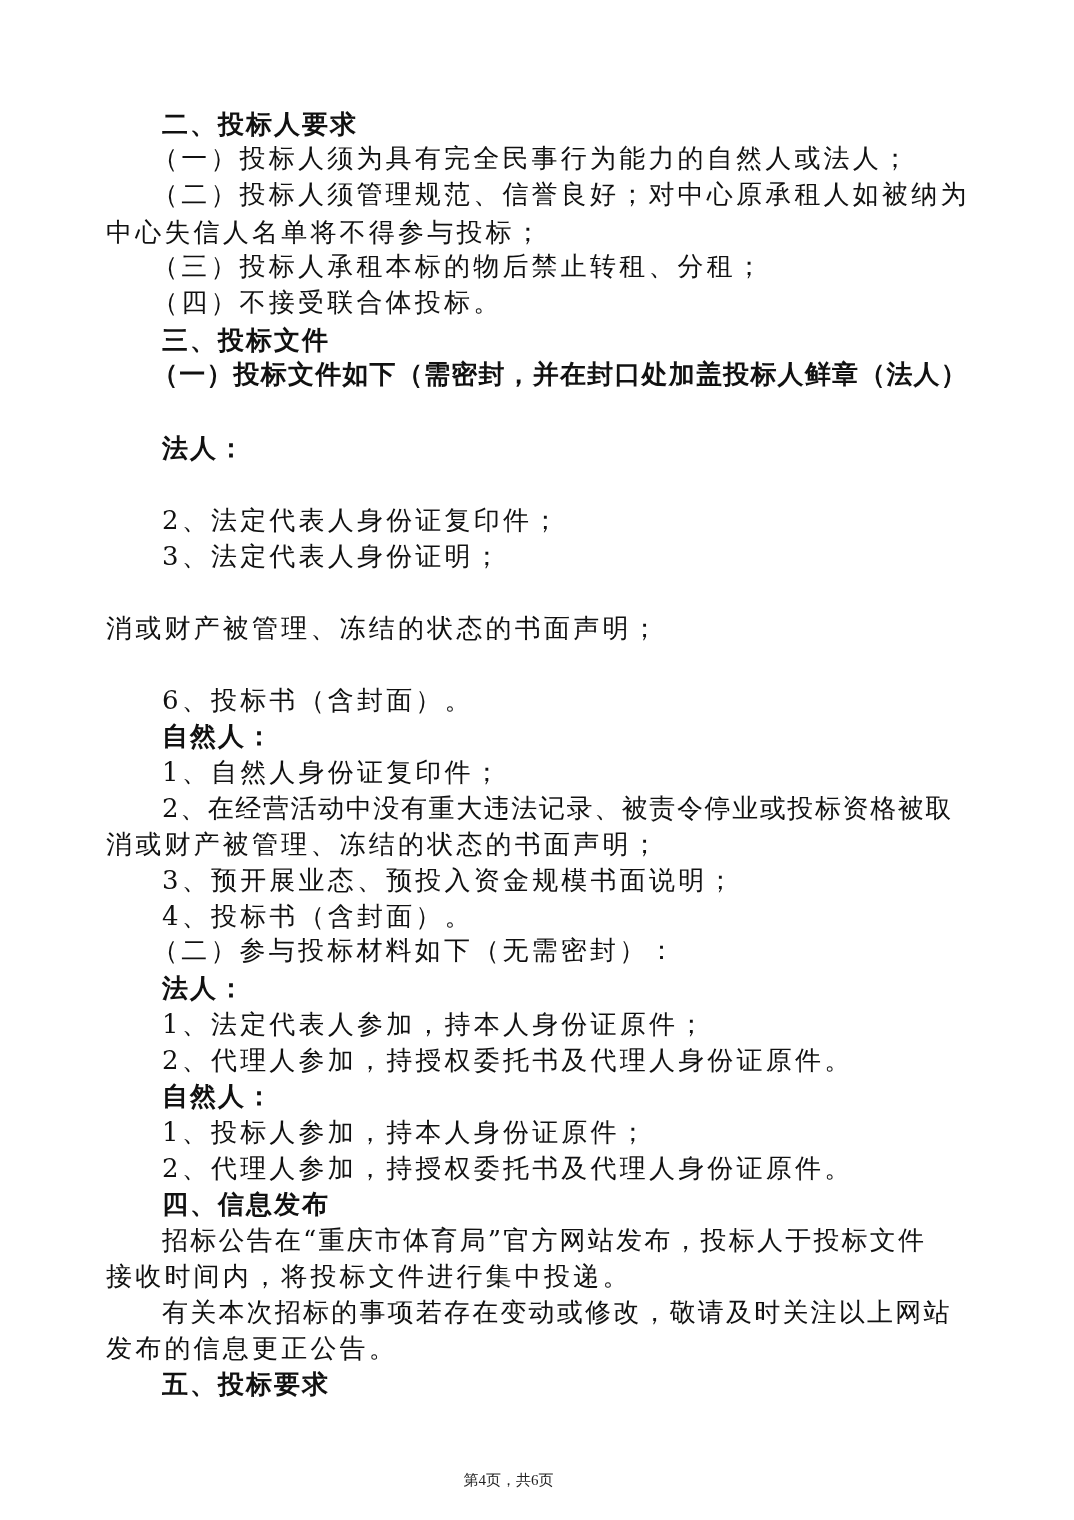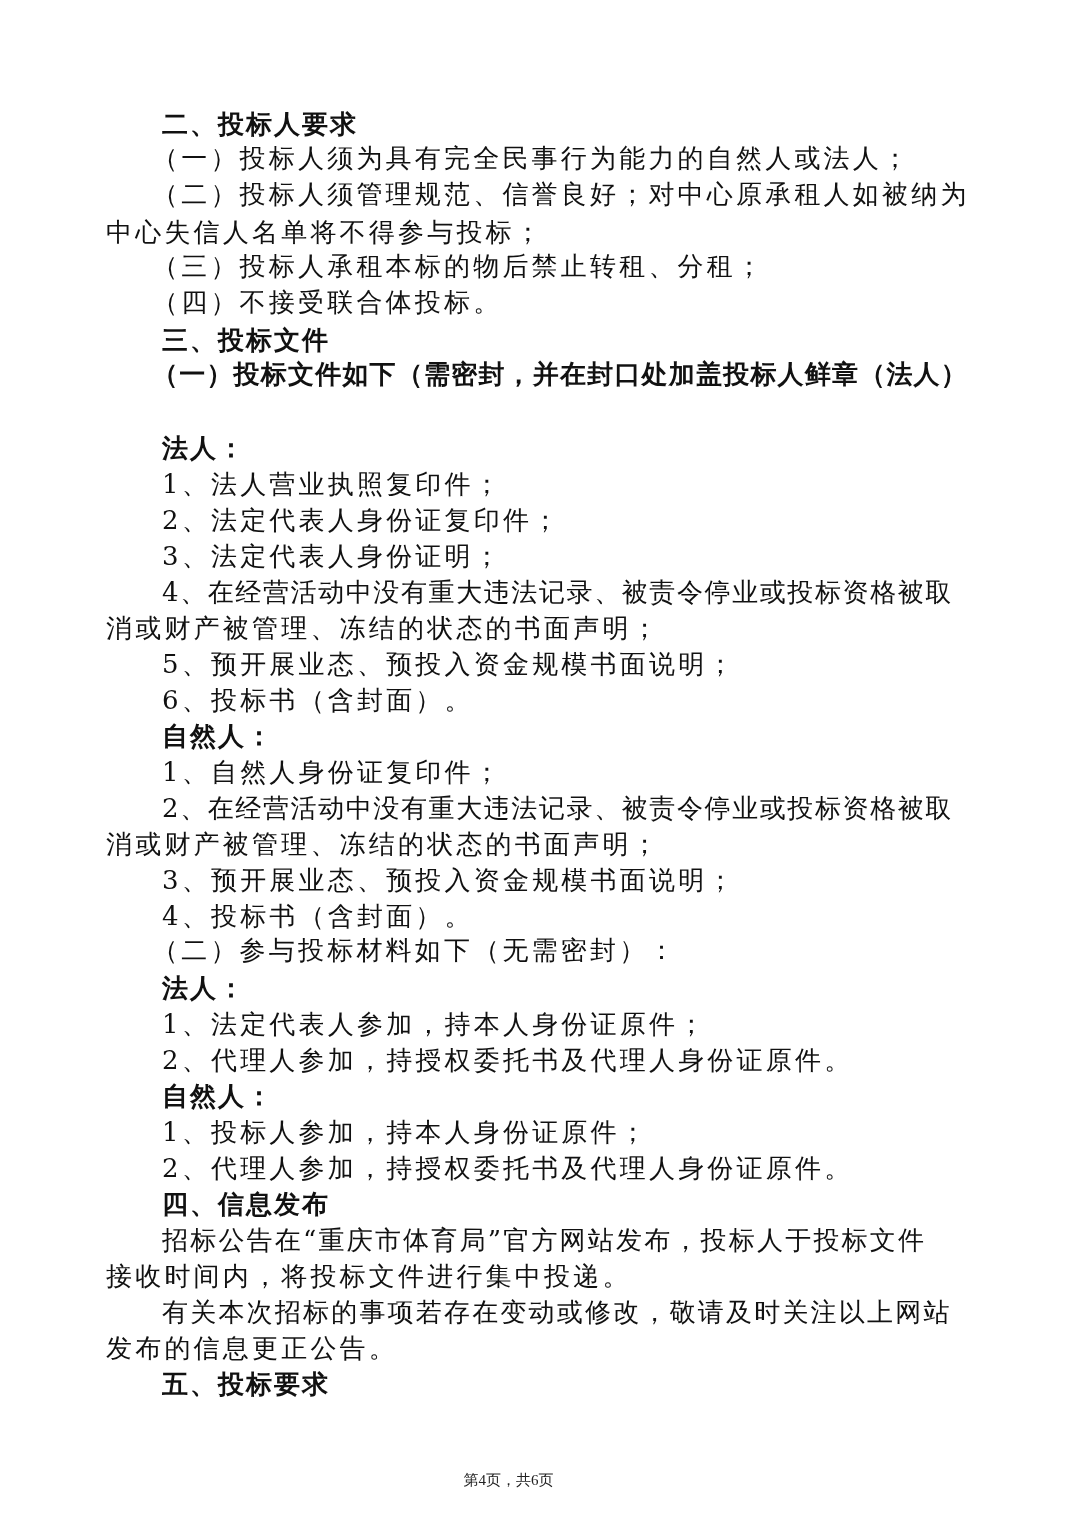--- a/index.html
+++ b/index.html
@@ -54,26 +54,23 @@
   <div class="line indent bold" style="top:106px">二、投标人要求</div>
   <div class="line indent-paren" style="top:142px">（一）投标人须为具有完全民事行为能力的自然人或法人；</div>
   <div class="line indent-paren" style="top:178px">（二）投标人须管理规范、信誉良好；对中心原承租人如被纳为</div>
   <div class="line" style="top:214px">中心失信人名单将不得参与投标；</div>
   <div class="line indent-paren" style="top:250px">（三）投标人承租本标的物后禁止转租、分租；</div>
   <div class="line indent-paren" style="top:286px">（四）不接受联合体投标。</div>
 
   <div class="line indent bold" style="top:322px">三、投标文件</div>
   <div class="line indent-paren bold" style="top:358px; letter-spacing:1.2px">（一）投标文件如下（需密封，并在封口处加盖投标人鲜章（法人）</div>
   <div class="line indent bold" style="top:430px">法人：</div>
-  <div class="line indent" style="top:466px">1、法人营业执照复印件；</div>
   <div class="line indent" style="top:502px">2、法定代表人身份证复印件；</div>
   <div class="line indent" style="top:538px">3、法定代表人身份证明；</div>
-  <div class="line indent" style="top:574px; letter-spacing:1.6px">4、在经营活动中没有重大违法记录、被责令停业或投标资格被取</div>
   <div class="line" style="top:610px">消或财产被管理、冻结的状态的书面声明；</div>
-  <div class="line indent" style="top:646px">5、预开展业态、预投入资金规模书面说明；</div>
   <div class="line indent" style="top:682px">6、投标书（含封面）。</div>
   <div class="line indent bold" style="top:718px">自然人：</div>
   <div class="line indent" style="top:754px">1、自然人身份证复印件；</div>
   <div class="line indent" style="top:790px; letter-spacing:1.6px">2、在经营活动中没有重大违法记录、被责令停业或投标资格被取</div>
   <div class="line" style="top:826px">消或财产被管理、冻结的状态的书面声明；</div>
   <div class="line indent" style="top:862px">3、预开展业态、预投入资金规模书面说明；</div>
   <div class="line indent" style="top:898px">4、投标书（含封面）。</div>
   <div class="line indent-paren" style="top:934px">（二）参与投标材料如下（无需密封）：</div>
   <div class="line indent bold" style="top:970px">法人：</div>
   <div class="line indent" style="top:1006px">1、法定代表人参加，持本人身份证原件；</div>

